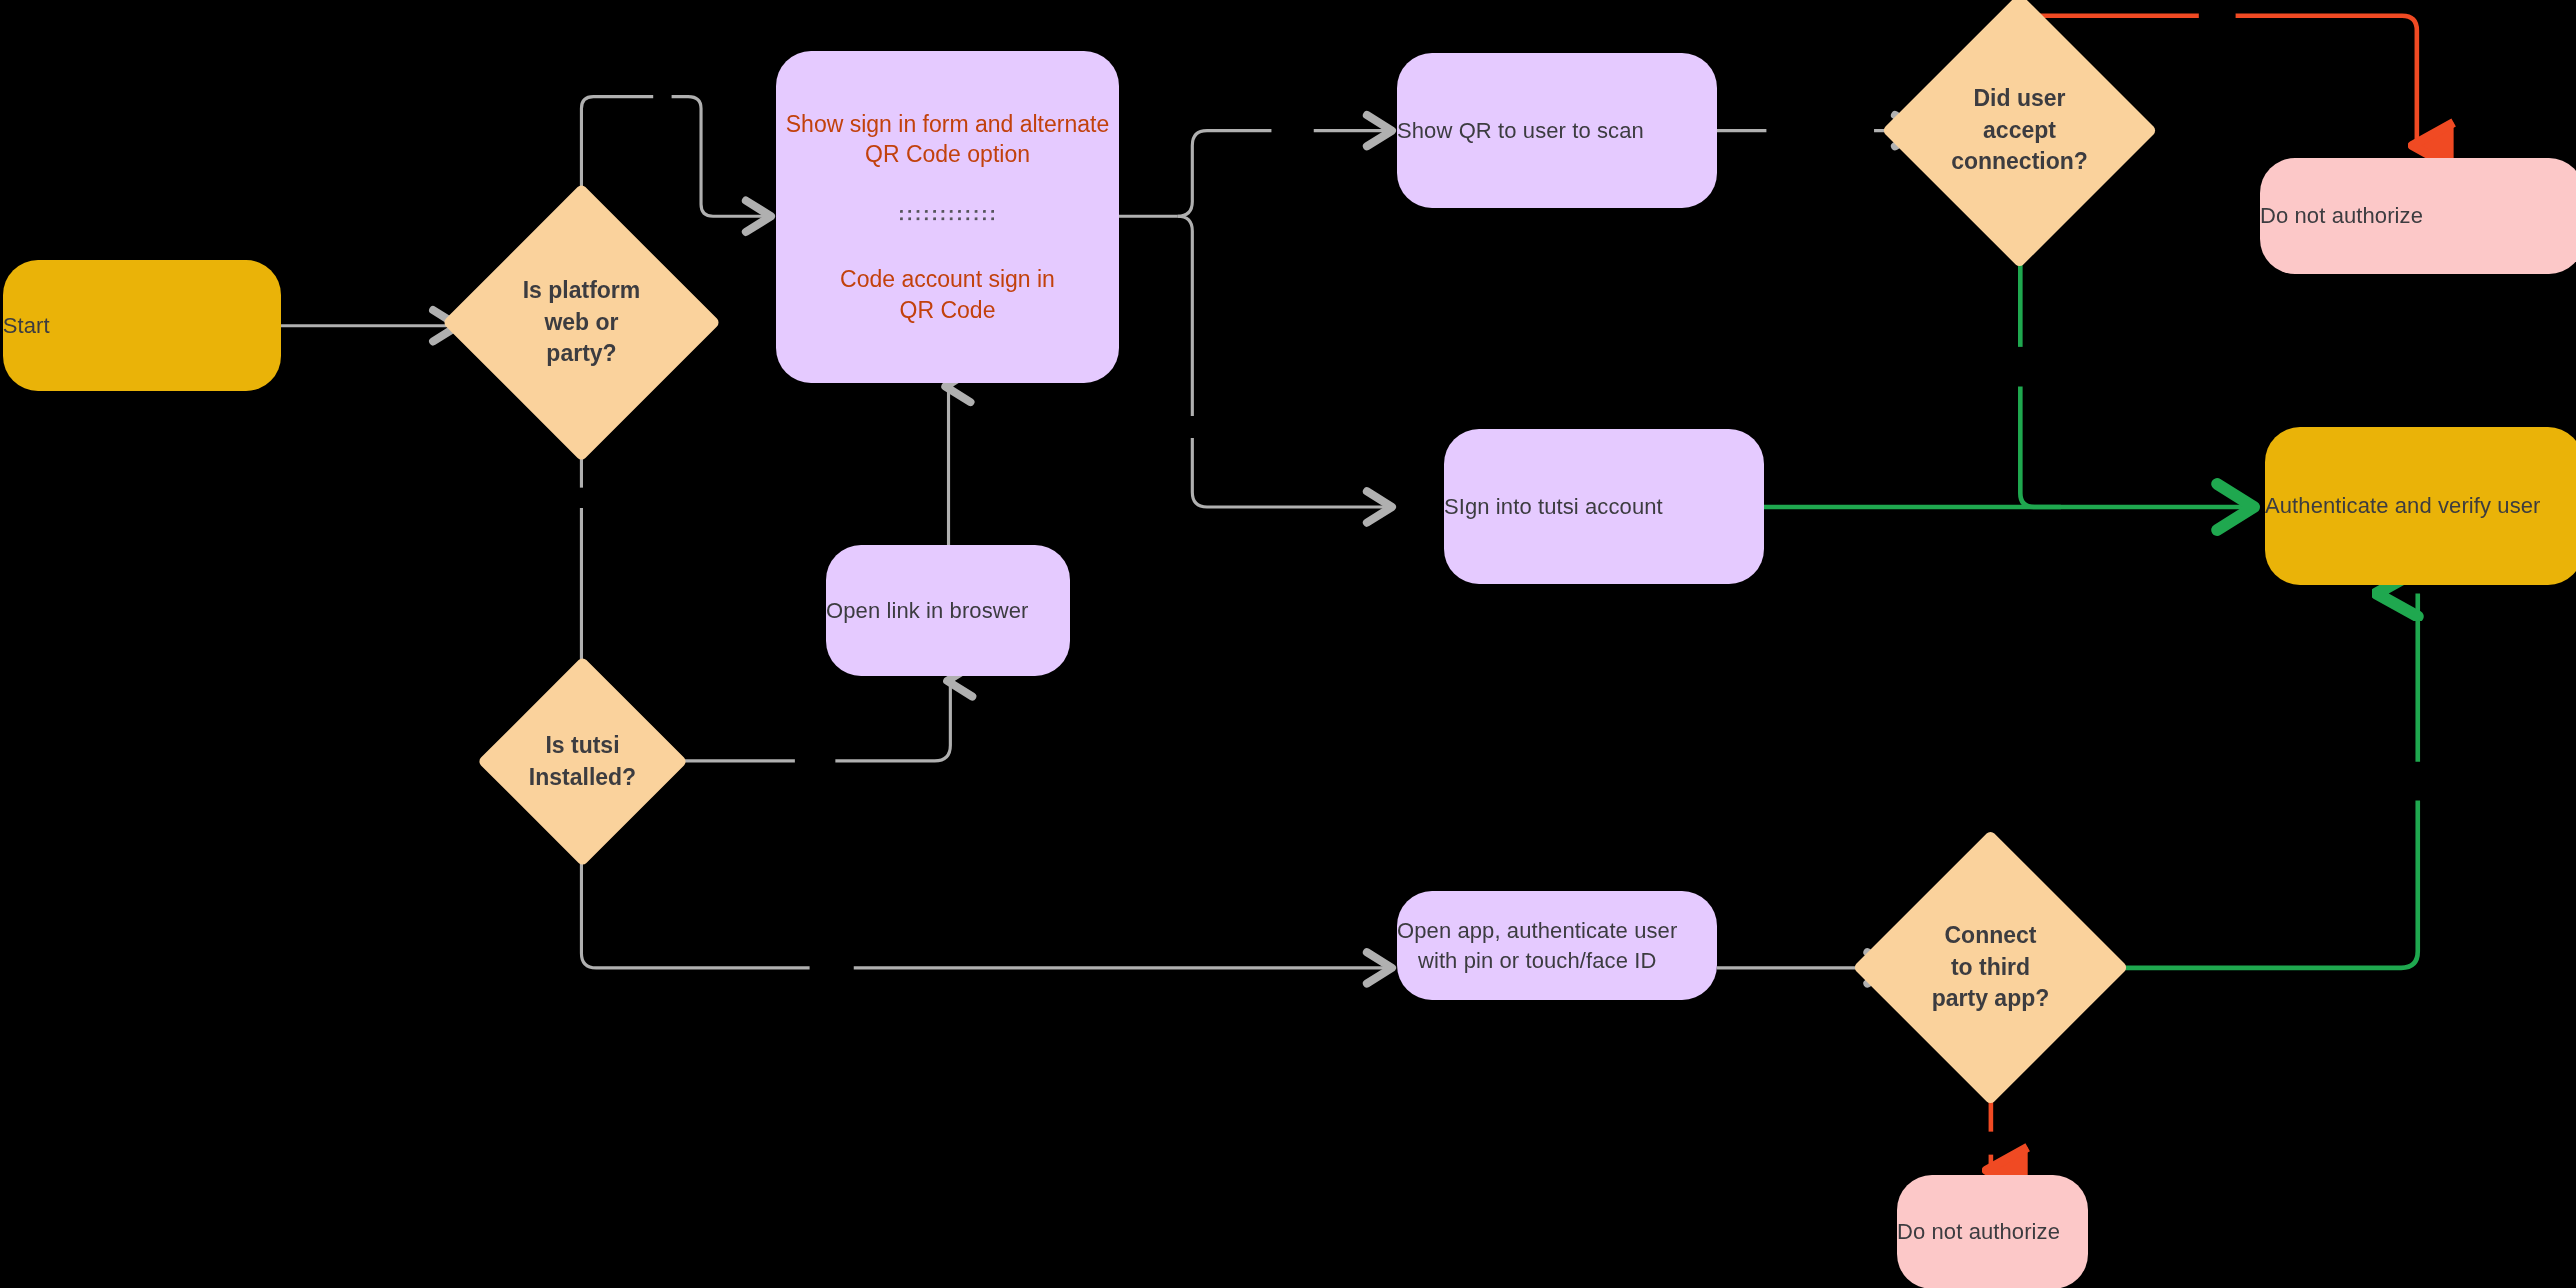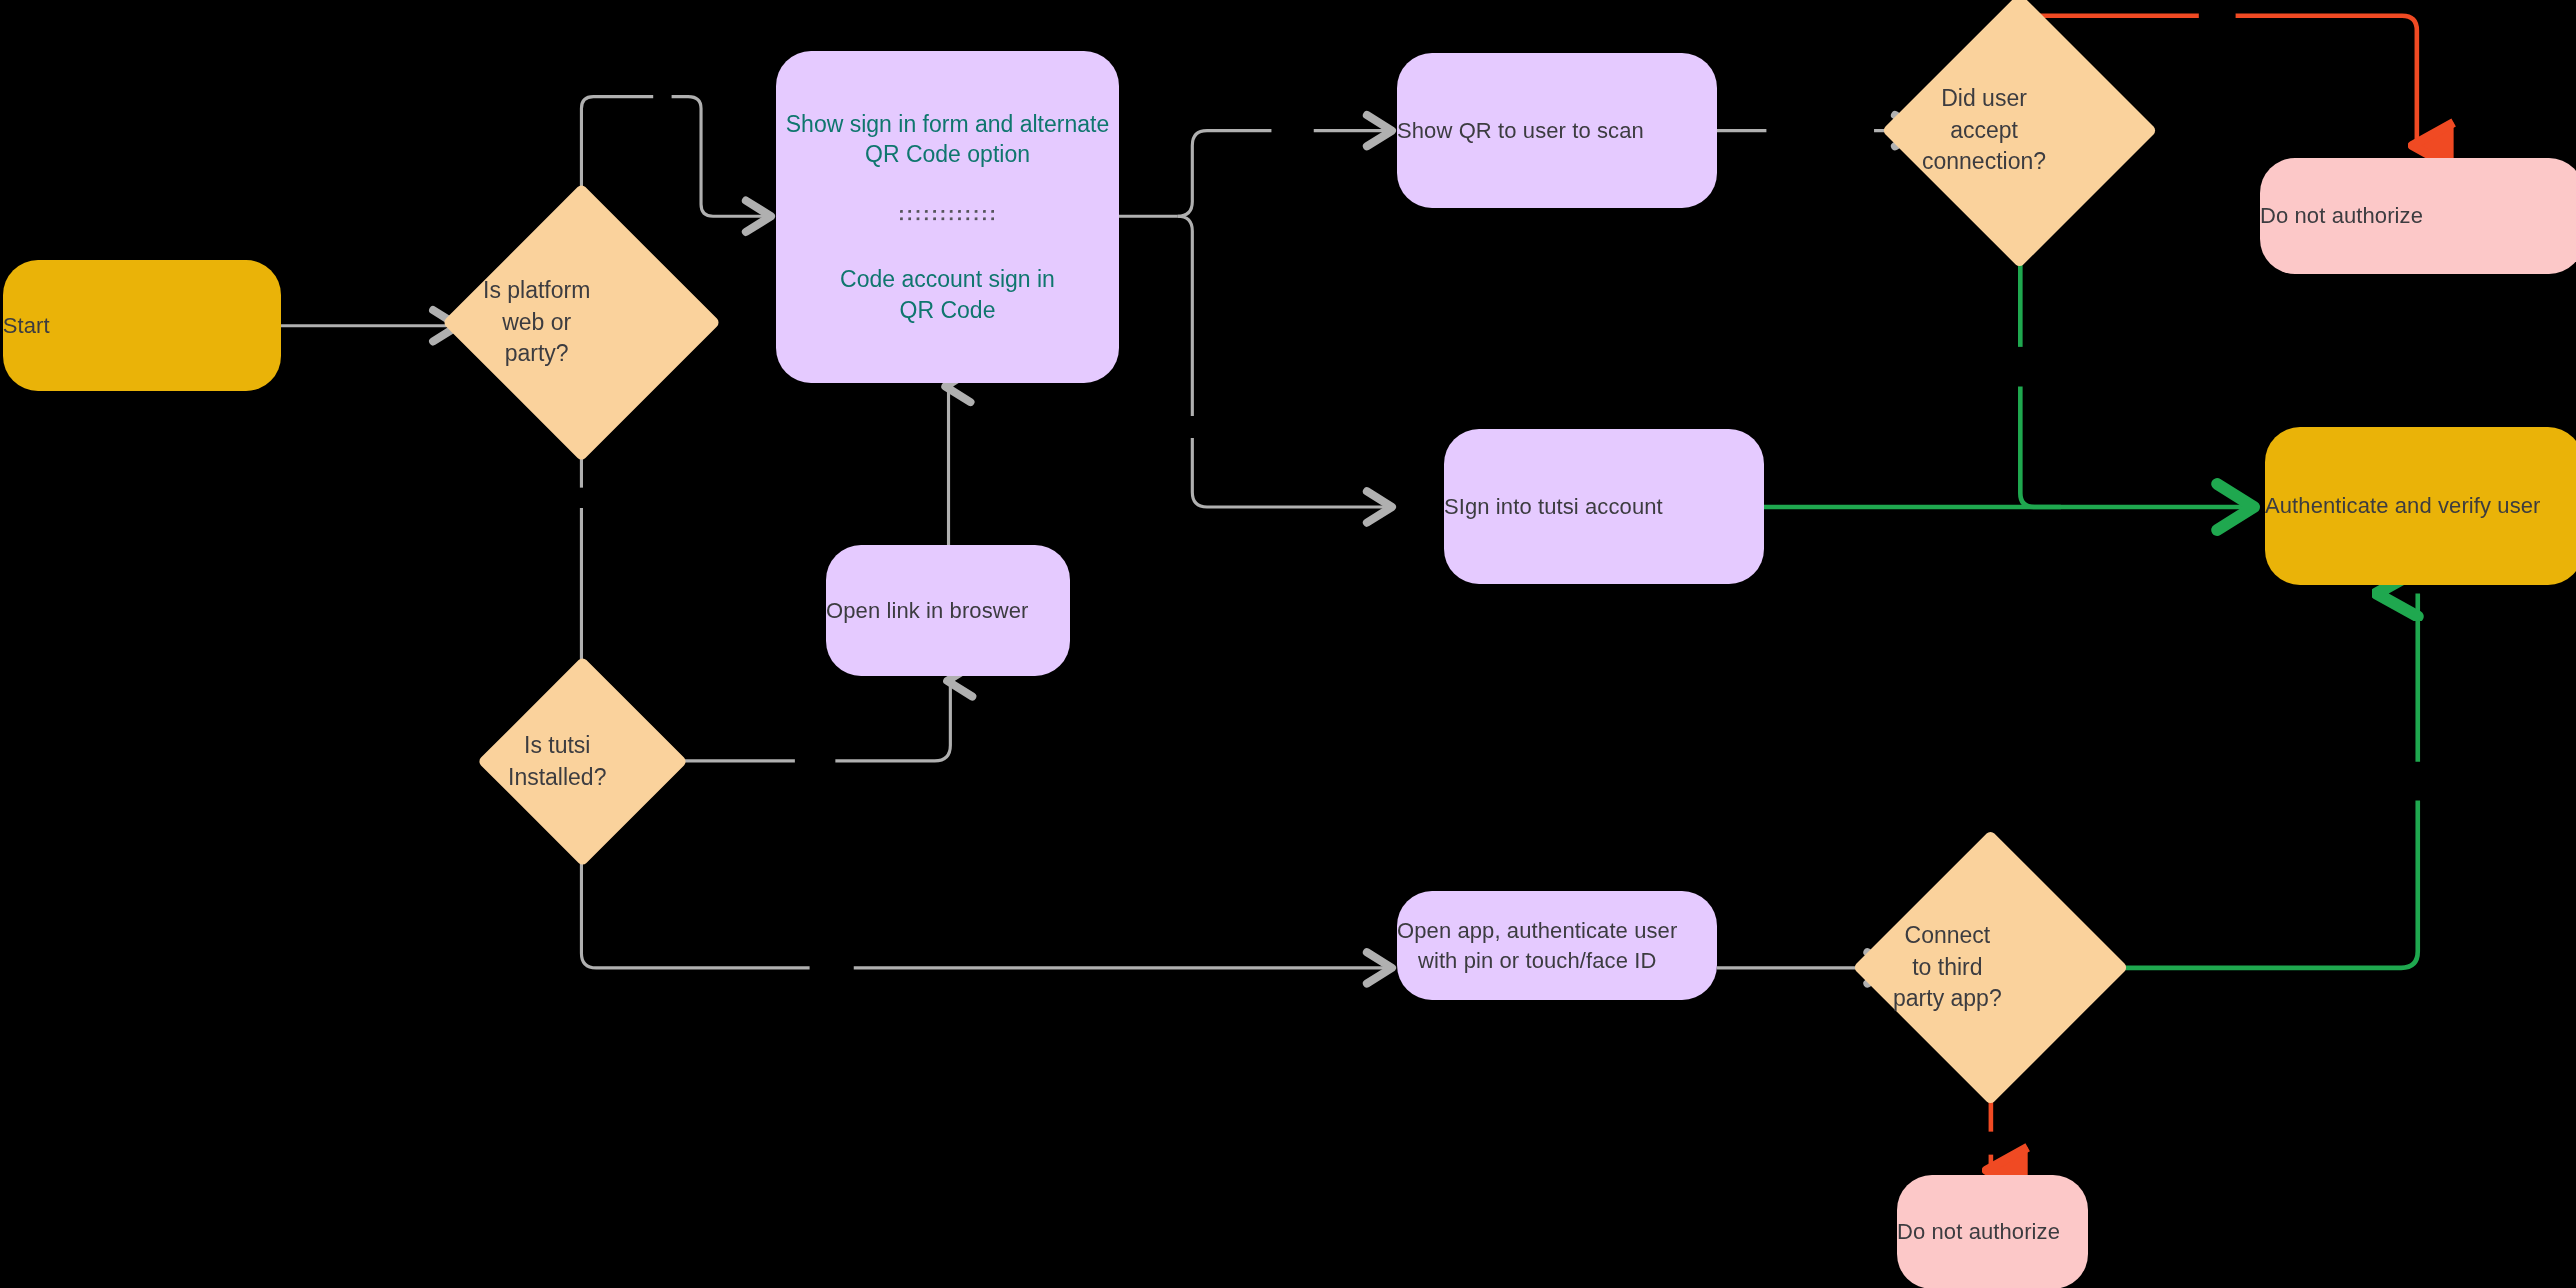--- a/index.html
+++ b/index.html
@@ -41,21 +41,22 @@
     border-radius: 35px;
   }
   .n-green   { background: #eab308; }
   .n-purple  { background: #e5caff; }
   .n-pink    { background: #fcc8c8; }
 
   .diamond {
     position: absolute;
     display: flex;
     align-items: center;
-    justify-content: flex-start;
+    justify-content: center;
+    font-weight: bold;
   }
   .diamond .dshape {
     position: absolute;
     left: 0; top: 0;
     width: 100%; height: 100%;
     background: #fad29c;
     transform: rotate(45deg);
     border-radius: 5.5px;
   }
   .diamond .dlabel {
@@ -70,21 +71,21 @@
   .splitbox {
     position: absolute;
     display: flex;
     flex-direction: column;
     align-items: center;
     justify-content: center;
     gap: 0;
   }
   .sb-top, .sb-bot {
     text-align: center;
-    color: #0f766e;
+    color: #c2410c;
     font-size: 23px;
     line-height: 1.32;
     white-space: pre-line;
   }
   .sb-divider {
     width: 96px;
     height: 14.7px;
     margin: 40px 0 40px 0;
     background-image:
       radial-gradient(circle at 1.5px 1.5px, #4a4a4e 1.4px, transparent 1.7px);

